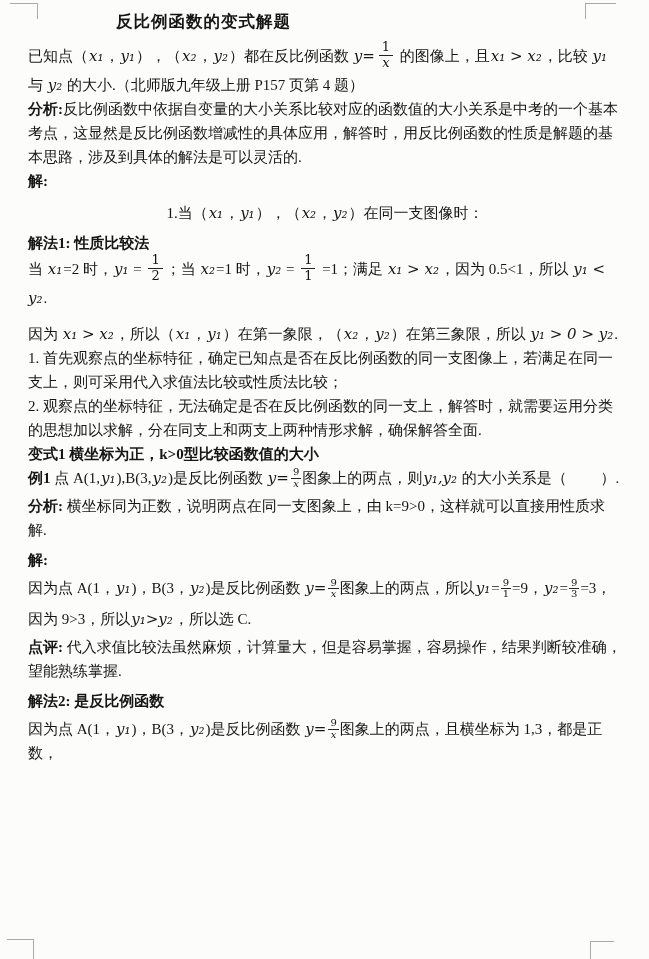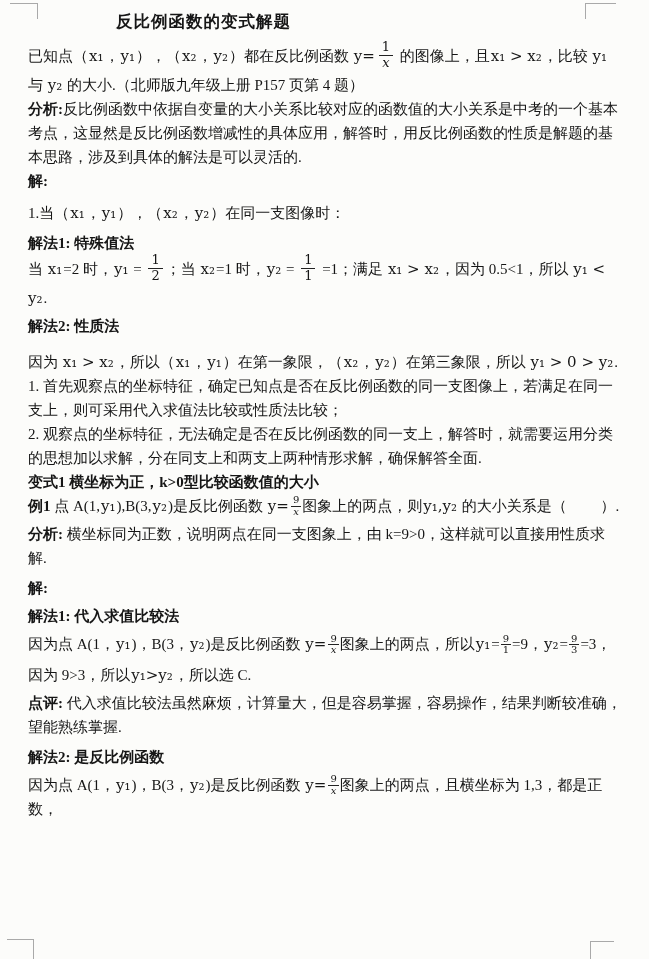--- a/index.html
+++ b/index.html
@@ -28,70 +28,69 @@
   .title {
     font-size: 16.5px;
     font-weight: bold;
     letter-spacing: 1px;
     margin: 0 0 8px 88px;
   }
   .rt { font-weight: normal; }
   .rb { font-weight: bold; }
   .rm {
     font-family: "DejaVu Serif", "Liberation Serif", serif;
+    font-style: italic;
     padding: 0 1px;
   }
   .frac {
     display: inline-block;
     vertical-align: middle;
     text-align: center;
     font-family: "DejaVu Serif", "Liberation Serif", serif;
     font-size: 13px;
     line-height: 1.15;
     margin: 0 3px;
     position: relative;
     top: -2px;
   }
   .frac .num { display: block; border-bottom: 1px solid #222; padding: 0 3px; }
   .frac .den { display: block; padding: 0 3px; }
   .frac.sm { font-size: 10px; line-height: 1.05; margin: 0 1px; top: -1px; }
   .frac.sm .num, .frac.sm .den { padding: 0 2px; }
   .it { font-style: italic; }
   .sp4  { margin-top: 4px; }
   .sp6  { margin-top: 6px; }
-  .sp8  { margin-top: 8px; }
+  .sp8  { margin-top: 8px; text-align: center; }
   .sp12 { margin-top: 12px; }
   .indent { padding-left: 27px; }
 </style>
 </head>
 <body>
 
 <div class="page">
   <div class="corner tl"></div>
   <div class="corner tr"></div>
   <div class="corner bl"></div>
   <div class="corner br"></div>
 
   <div class="content">
     <h1 class="title"><span class="rb">反比例函数的变式解题</span></h1>
     <p class="para"><span class="rt">已知点（</span><span class="rm">x₁</span><span class="rt">，</span><span class="rm">y₁</span><span class="rt">），（</span><span class="rm">x₂</span><span class="rt">，</span><span class="rm">y₂</span><span class="rt">）都在反比例函数 </span><span class="rm">y=</span><span class="frac"><span class="num">1</span><span class="den it">x</span></span><span class="rt"> 的图像上，且</span><span class="rm">x₁ &gt; x₂</span><span class="rt">，比较 </span><span class="rm">y₁</span><span class="rt"> 与 </span><span class="rm">y₂</span><span class="rt"> 的大小.（北师版九年级上册 P157 页第 4 题）</span></p>
     <p class="para"><span class="rb">分析:</span><span class="rt">反比例函数中依据自变量的大小关系比较对应的函数值的大小关系是中考的一个基本考点，这显然是反比例函数增减性的具体应用，解答时，用反比例函数的性质是解题的基本思路，涉及到具体的解法是可以灵活的.</span></p>
     <p class="para"><span class="rb">解:</span></p>
     <p class="para sp8"><span class="rt">1.当（</span><span class="rm">x₁</span><span class="rt">，</span><span class="rm">y₁</span><span class="rt">），（</span><span class="rm">x₂</span><span class="rt">，</span><span class="rm">y₂</span><span class="rt">）在同一支图像时：</span></p>
-    <p class="para sp6"><span class="rb">解法1: 特殊值法</span></p>
+    <p class="para sp6"><span class="rb">解法1: 性质比较法</span></p>
     <p class="para"><span class="rt">当 </span><span class="rm">x₁</span><span class="rt">=2 时，</span><span class="rm">y₁</span><span class="rt"> = </span><span class="frac"><span class="num">1</span><span class="den">2</span></span><span class="rt">；当 </span><span class="rm">x₂</span><span class="rt">=1 时，</span><span class="rm">y₂</span><span class="rt"> = </span><span class="frac"><span class="num">1</span><span class="den">1</span></span><span class="rt"> =1；满足 </span><span class="rm">x₁ &gt; x₂</span><span class="rt">，因为 0.5&lt;1，所以 </span><span class="rm">y₁ &lt; y₂</span><span class="rt">.</span></p>
-    <p class="para sp4"><span class="rb">解法2: 性质法</span></p>
     <p class="para sp12"><span class="rt">因为 </span><span class="rm">x₁ &gt; x₂</span><span class="rt">，所以（</span><span class="rm">x₁</span><span class="rt">，</span><span class="rm">y₁</span><span class="rt">）在第一象限，（</span><span class="rm">x₂</span><span class="rt">，</span><span class="rm">y₂</span><span class="rt">）在第三象限，所以 </span><span class="rm">y₁ &gt; 0 &gt; y₂</span><span class="rt">.</span></p>
     <p class="para"><span class="rt">1. 首先观察点的坐标特征，确定已知点是否在反比例函数的同一支图像上，若满足在同一支上，则可采用代入求值法比较或性质法比较；</span></p>
     <p class="para"><span class="rt">2. 观察点的坐标特征，无法确定是否在反比例函数的同一支上，解答时，就需要运用分类的思想加以求解，分在同支上和两支上两种情形求解，确保解答全面.</span></p>
     <p class="para"><span class="rb">变式1 横坐标为正，k&gt;0型比较函数值的大小</span></p>
     <p class="para"><span class="rb">例1</span><span class="rt">  点 A(1,</span><span class="rm">y₁</span><span class="rt">),B(3,</span><span class="rm">y₂</span><span class="rt">)是反比例函数 </span><span class="rm">y=</span><span class="frac sm"><span class="num">9</span><span class="den it">x</span></span><span class="rt">图象上的两点，则</span><span class="rm">y₁,y₂</span><span class="rt"> 的大小关系是（　 　）.</span></p>
     <p class="para sp4"><span class="rb">分析:</span><span class="rt"> 横坐标同为正数，说明两点在同一支图象上，由 k=9&gt;0，这样就可以直接用性质求解.</span></p>
     <p class="para sp6"><span class="rb">解:</span></p>
-    <p class="para sp4"><span class="rb">解法1: 代入求值比较法</span></p>
     <p class="para sp4"><span class="rt">因为点 A(1，</span><span class="rm">y₁</span><span class="rt">)，B(3，</span><span class="rm">y₂</span><span class="rt">)是反比例函数 </span><span class="rm">y=</span><span class="frac sm"><span class="num">9</span><span class="den it">x</span></span><span class="rt">图象上的两点，所以</span><span class="rm">y₁</span><span class="rt">=</span><span class="frac sm"><span class="num">9</span><span class="den">1</span></span><span class="rt">=9，</span><span class="rm">y₂</span><span class="rt">=</span><span class="frac sm"><span class="num">9</span><span class="den">3</span></span><span class="rt">=3，</span></p>
     <p class="para sp6"><span class="rt">因为 9&gt;3，所以</span><span class="rm">y₁&gt;y₂</span><span class="rt">，所以选 C.</span></p>
     <p class="para sp4"><span class="rb">点评:</span><span class="rt"> 代入求值比较法虽然麻烦，计算量大，但是容易掌握，容易操作，结果判断较准确，望能熟练掌握.</span></p>
     <p class="para sp6"><span class="rb">解法2: 是反比例函数</span></p>
     <p class="para sp4"><span class="rt">因为点 A(1，</span><span class="rm">y₁</span><span class="rt">)，B(3，</span><span class="rm">y₂</span><span class="rt">)是反比例函数 </span><span class="rm">y=</span><span class="frac sm"><span class="num">9</span><span class="den it">x</span></span><span class="rt">图象上的两点，且横坐标为 1,3，都是正数，</span></p>
 
   </div>
 </div>
 
 </body></html>

